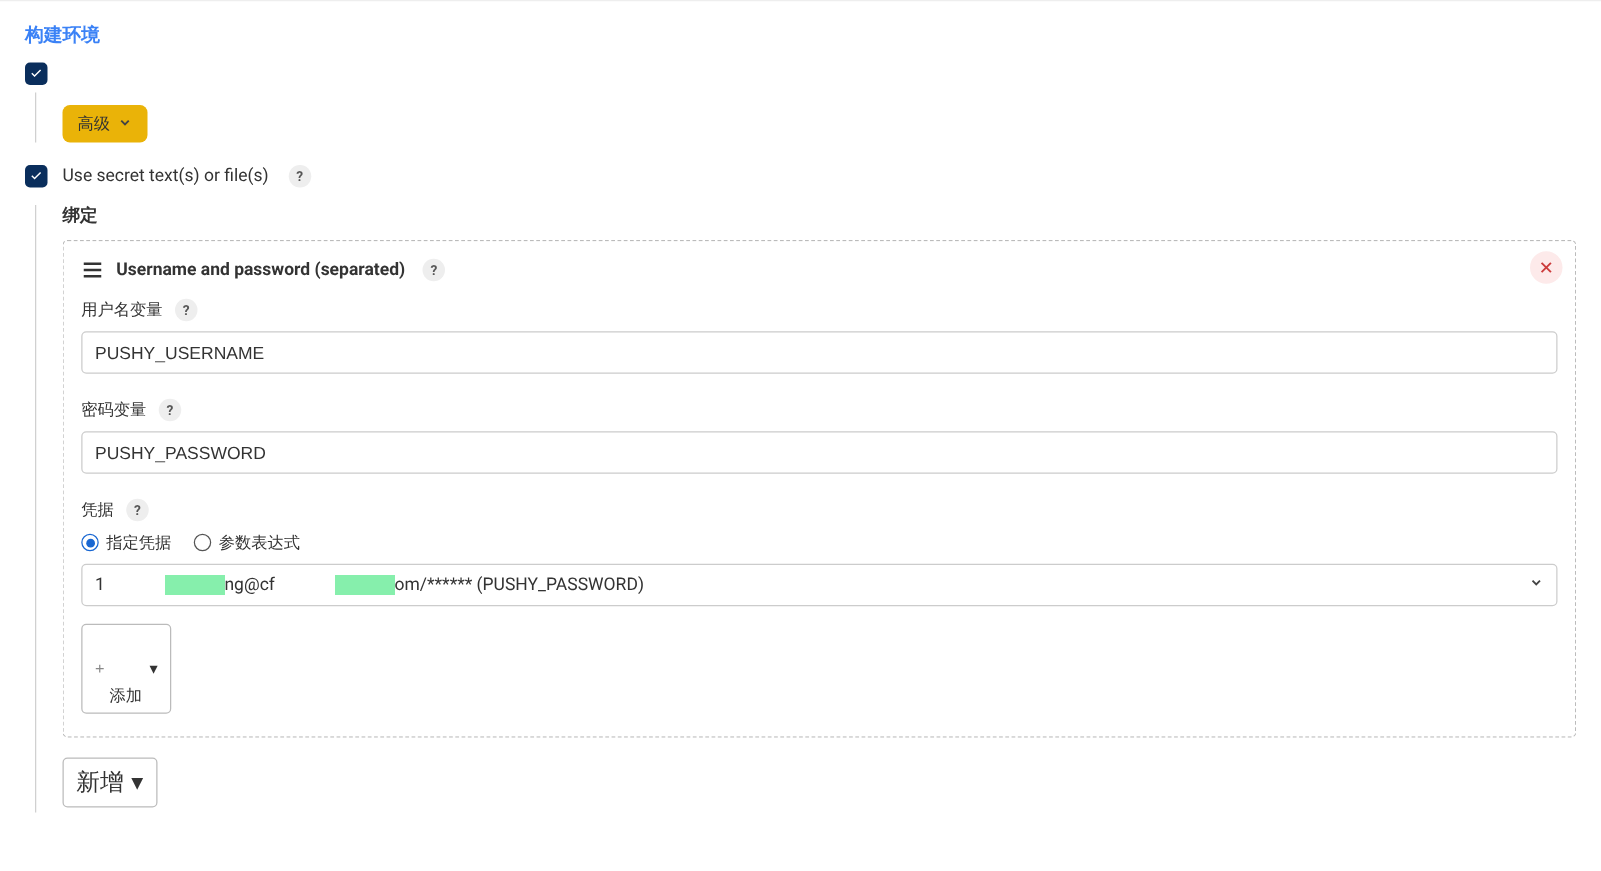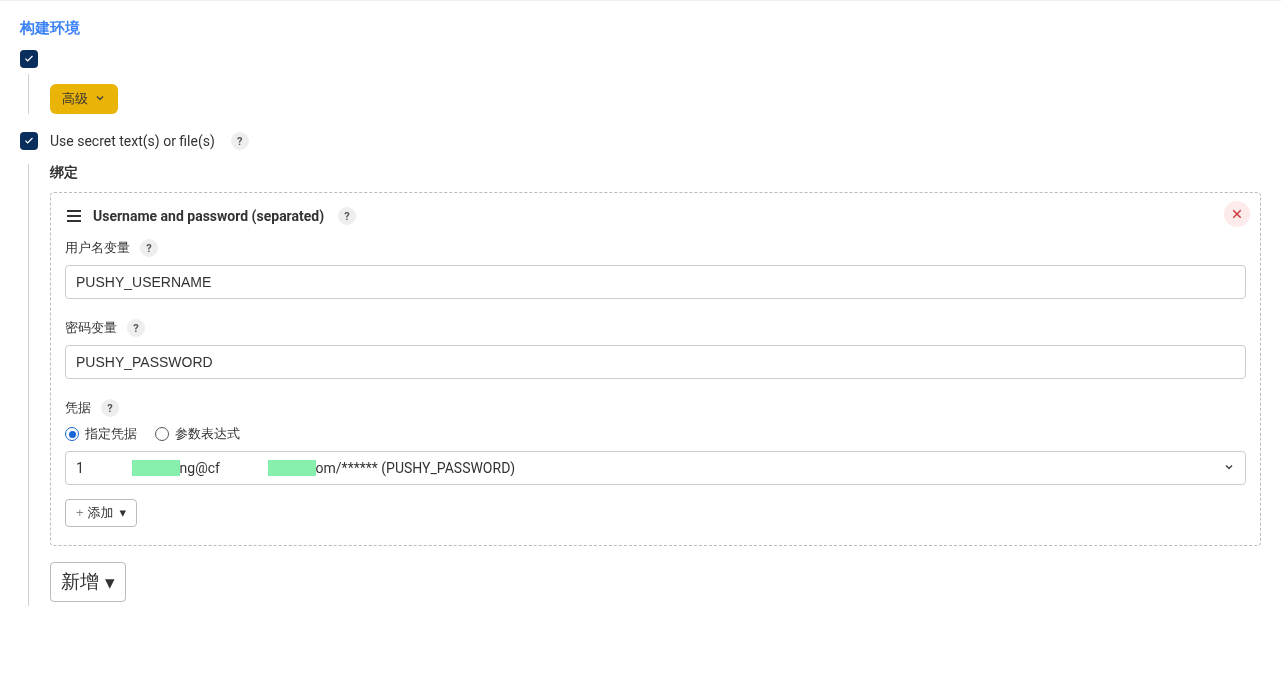--- a/index.html
+++ b/index.html
@@ -213,21 +213,21 @@
     border-radius: 4px;
     padding: 6px 10px;
     background: #fff;
     cursor: pointer;
     font-size: 13px;
     color: #333;
     margin-top: 14px;
     line-height: 1.1;
   }
   .add-btn .plus { color: #888; margin-right: 2px; }
-  .add-btn .lbl { display: inline-flex; flex-direction: column; align-items: center; }
+  .add-btn .lbl { display: inline-flex; flex-direction: column; align-items: center; margin-top: 44px; }
   .new-btn {
     display: inline-flex;
     align-items: center;
     gap: 6px;
     border: 1px solid #bbb;
     border-radius: 4px;
     padding: 6px 10px;
     background: #fff;
     cursor: pointer;
     font-size: 19px;

